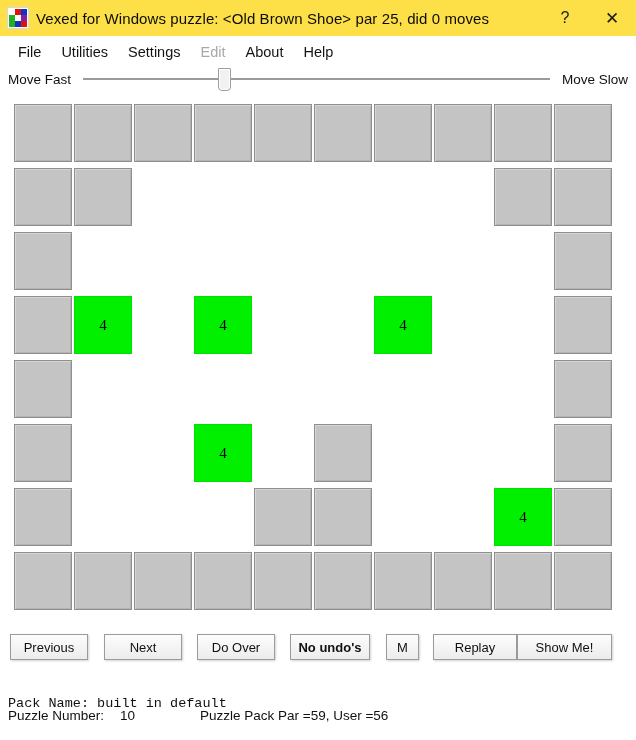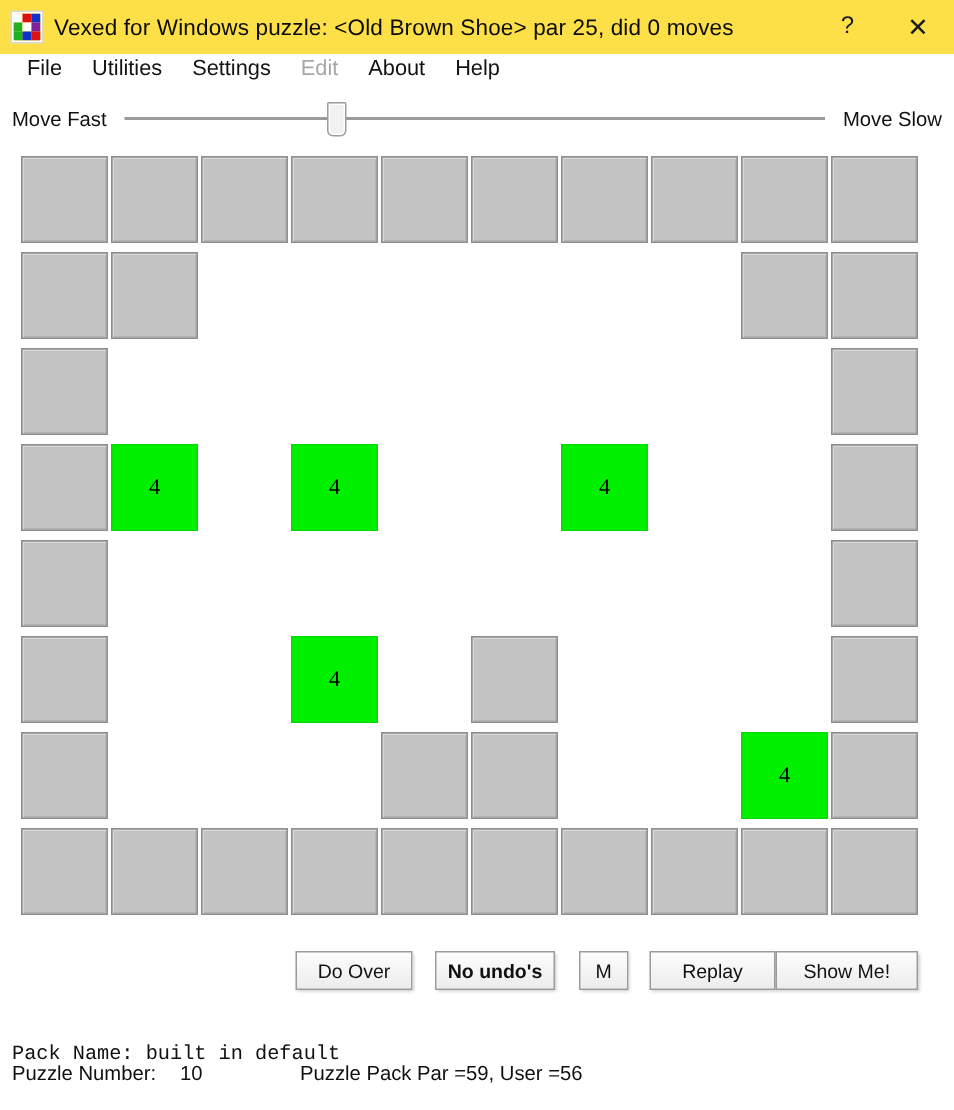--- a/index.html
+++ b/index.html
@@ -62,21 +62,21 @@
     border: none;
     cursor: default;
     font-family: "Liberation Sans", sans-serif;
   }
   .tbtn.close { width: 48px; font-size: 17px; }
 
   
   .menubar {
     height: 26px;
     display: flex;
-    align-items: flex-start;
+    align-items: flex-end;
     padding-left: 8px;
     background: #ffffff;
   }
   .menu-item {
     font-size: 14.5px;
     color: #131313;
     padding: 2px 10px;
     white-space: nowrap;
     cursor: default;
   }
@@ -267,20 +267,22 @@
     <div class="cell wall" style="left: 180px; top: 448px; width: 58px; height: 58px;"></div>
     <div class="cell wall" style="left: 240px; top: 448px; width: 58px; height: 58px;"></div>
     <div class="cell wall" style="left: 300px; top: 448px; width: 58px; height: 58px;"></div>
     <div class="cell wall" style="left: 360px; top: 448px; width: 58px; height: 58px;"></div>
     <div class="cell wall" style="left: 420px; top: 448px; width: 58px; height: 58px;"></div>
     <div class="cell wall" style="left: 480px; top: 448px; width: 58px; height: 58px;"></div>
     <div class="cell wall" style="left: 540px; top: 448px; width: 58px; height: 58px;"></div>
   </div>
 
 <div class="buttonrow" id="buttonrow">
+    <button class="gbtn" style="left: 10px; width: 78px;">Previous</button>
+    <button class="gbtn" style="left: 104px; width: 78px;">Next</button>
     <button class="gbtn" style="left: 197px; width: 78px;">Do Over</button>
     <button class="gbtn" style="left: 290px; width: 80px; font-weight: bold;">No undo's</button>
     <button class="gbtn" style="left: 386px; width: 33px;">M</button>
     <button class="gbtn" style="left: 433px; width: 84px;">Replay</button>
     <button class="gbtn" style="left: 517px; width: 95px;">Show Me!</button>
   </div>
 
 <div class="status">
   <div class="status-line" style="left:8px; top:16px;font-family:Liberation Mono, monospace;">Pack Name: built in default</div>
   <div class="status-line" style="left:8px; top:28px;">Puzzle Number:</div>

